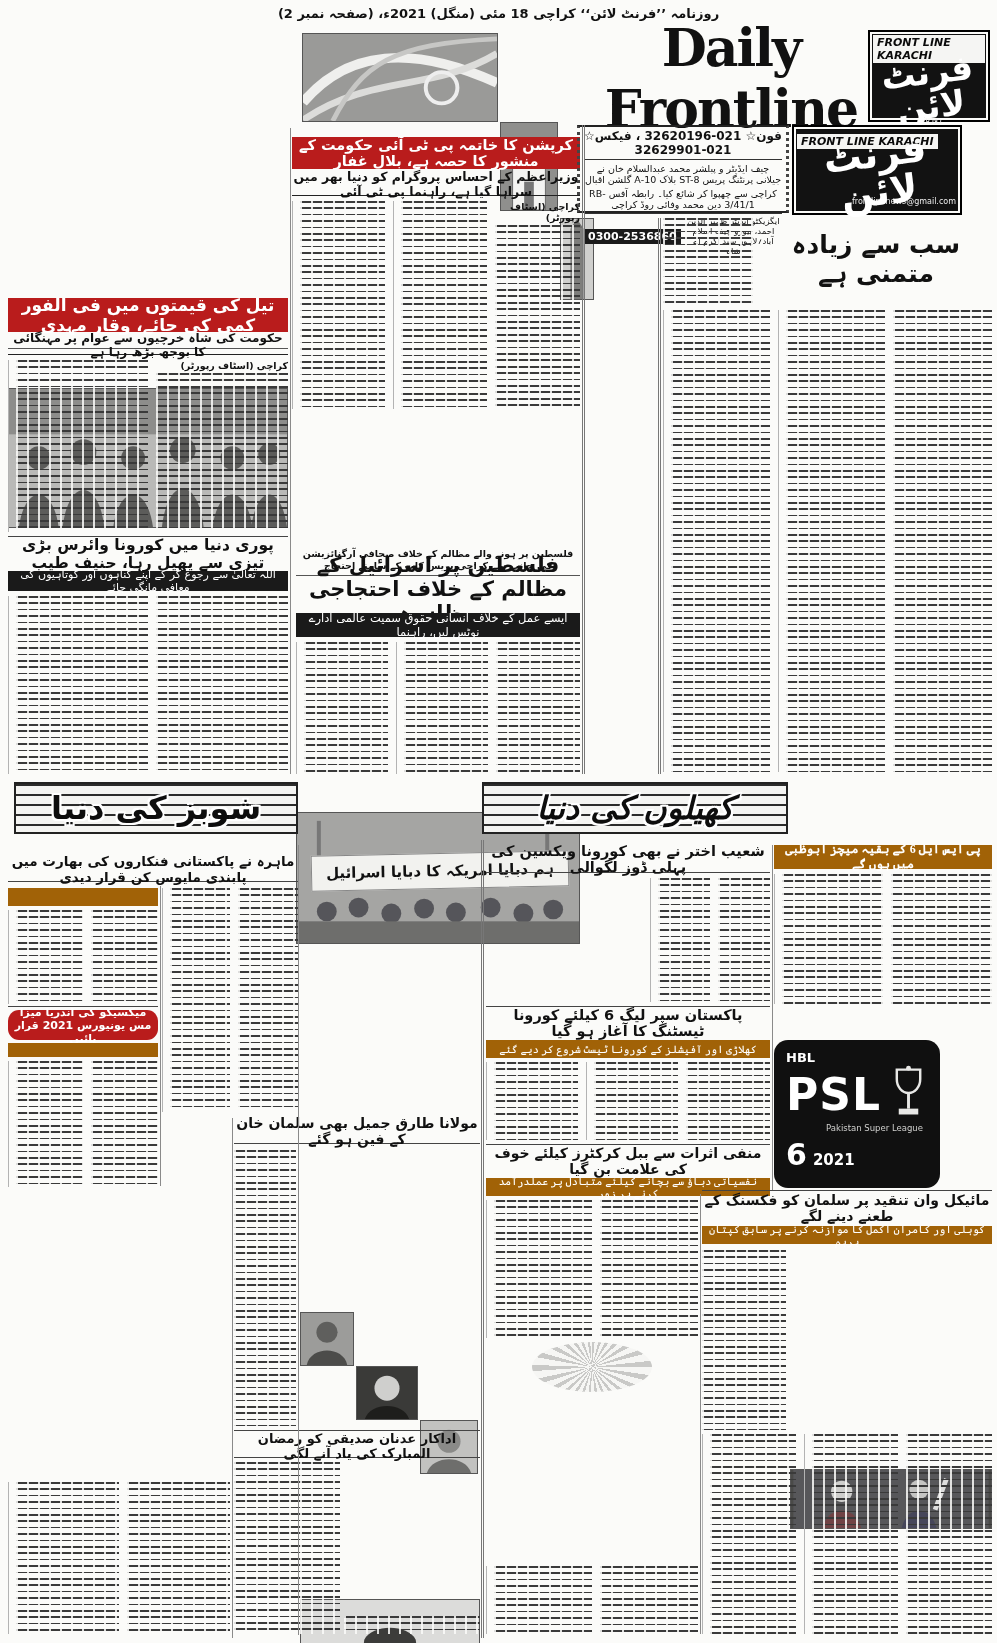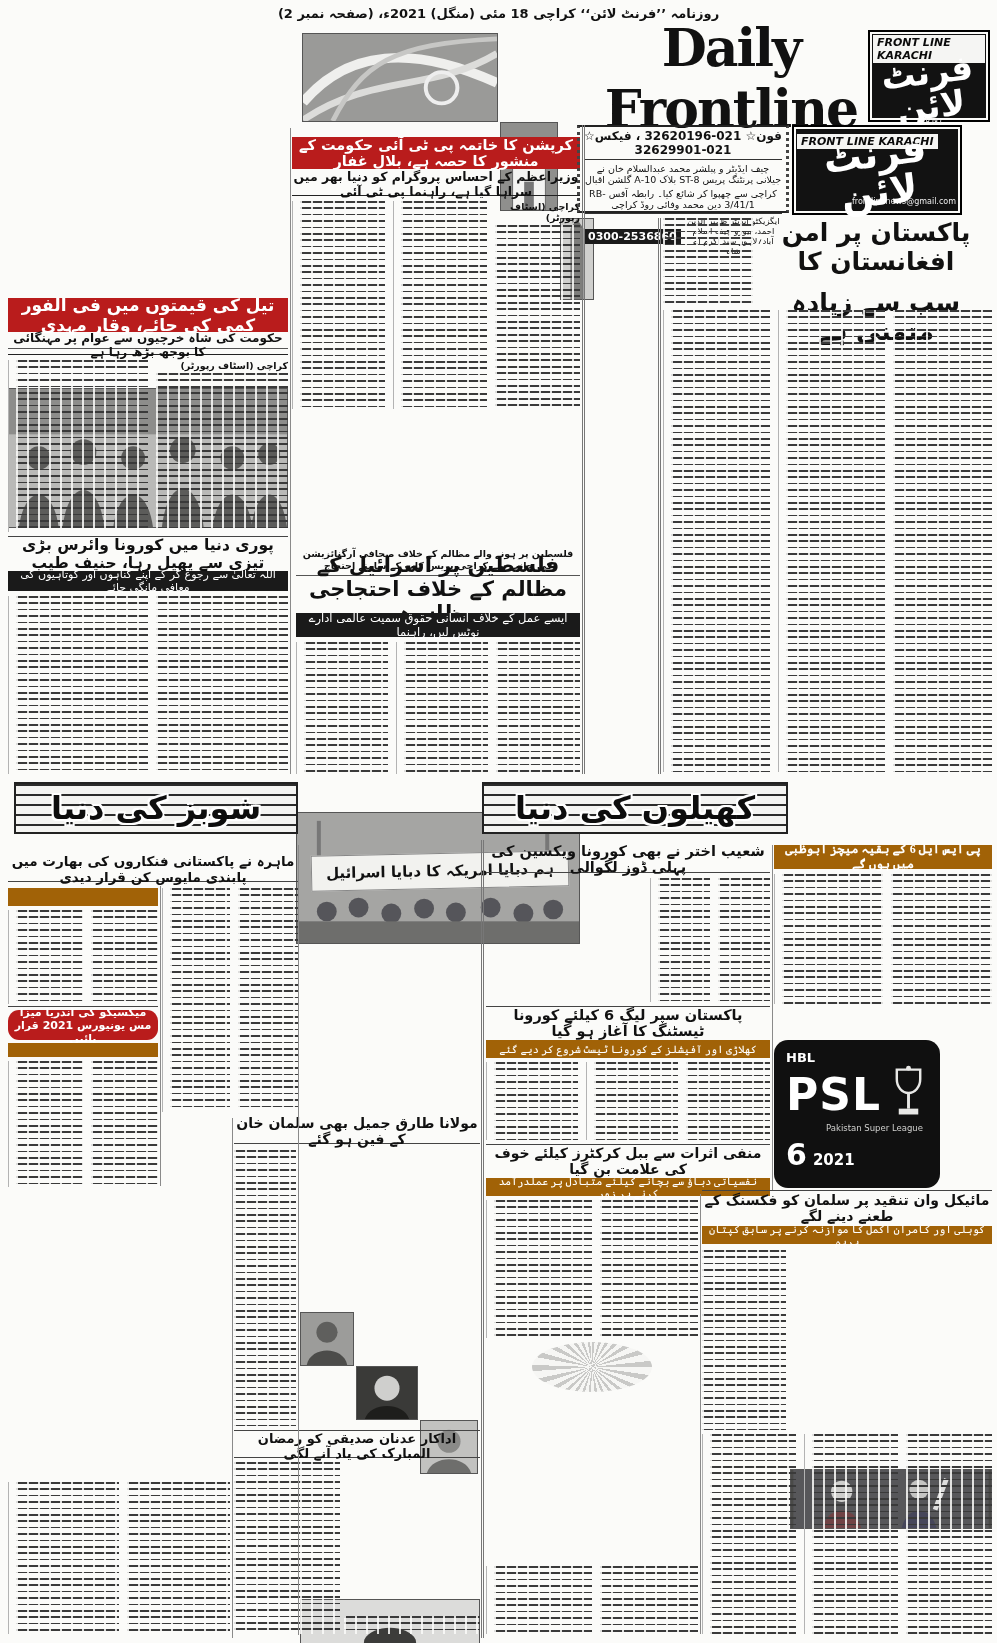--- a/index.html
+++ b/index.html
@@ -130,21 +130,20 @@
 
   <div class="abs logo-box" style="left:792px;top:125px;width:170px;height:90px;">
     <div style="padding:3px 3px 0 3px;">
       <span class="logo-en">FRONT LINE KARACHI</span>
     </div>
     <div class="ctr logo-ur rtl" style="height:48px;font-size:38px;">فرنٹ لائن</div>
     <div class="logo-small" style="text-align:right;padding:0 4px;">frontlinenews@gmail.com</div>
   </div>
 
   <div class="abs rtl" style="left:760px;top:218px;width:232px;">
-    <div class="hl" style="font-size:25px;text-align:center;">پاکستان پر امن افغانستان کا</div>
     <div class="hl" style="font-size:25px;text-align:center;padding-top:12px;">سب سے زیادہ متمنی ہے</div>
   </div>
   <div class="abs greek" style="left:663px;top:218px;width:90px;height:86px;"></div>
   <div class="abs cols" style="left:663px;top:310px;width:329px;height:462px;">
     <div class="c">
         <div class="greek fill"></div>
       </div>
     <div class="c">
         <div class="greek fill"></div>
       </div>
@@ -232,21 +231,21 @@
         <path d="M8,54 C14,36 48,36 54,54 Z" fill="#1e1e1c"></path>
       </svg>
   </div>
   <div class="abs photo" style="left:420px;top:780px;width:58px;height:54px;">
     <svg viewBox="0 0 58 54">
         <rect width="58" height="54" fill="#c2c2c0"></rect>
         <circle cx="29" cy="21" r="12" fill="#8a8a88"></circle>
         <path d="M6,54 C12,35 46,35 52,54 Z" fill="#6e6e6c"></path>
       </svg>
   </div>
-  <div class="abs lines-bg" style="left:482px;top:782px;width:306px;height:52px;border:2px solid #222;">
+  <div class="abs lines-bg" style="left:482px;top:782px;width:306px;height:52px;border:2px solid #222;font-style:italic;">
     <div class="ctr rtl banner-txt" style="width:100%;height:100%;font-size:32px;">کھیلوں کی دنیا</div>
   </div>
   <div class="abs photo" style="left:790px;top:775px;width:202px;height:60px;background:#4a4a48;">
     <svg viewBox="0 0 202 60">
         <rect width="202" height="60" fill="#57575a"></rect>
       <circle cx="50" cy="22" r="11" fill="#cfcfcd"></circle>
         <path d="M30,60 C36,36 64,36 70,60 Z" fill="#8c2f2f" opacity=".5"></path>
       <circle cx="130" cy="20" r="10" fill="#c5c5c3"></circle>
         <path d="M112,60 C118,36 142,36 148,60 Z" fill="#3b3b5a" opacity=".6"></path>
       <rect x="150" y="8" width="5" height="34" fill="#ddd" transform="rotate(20 152 25)"></rect>

